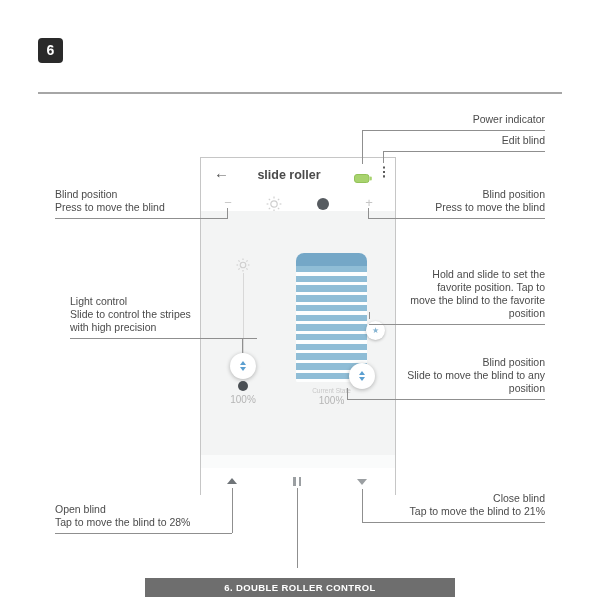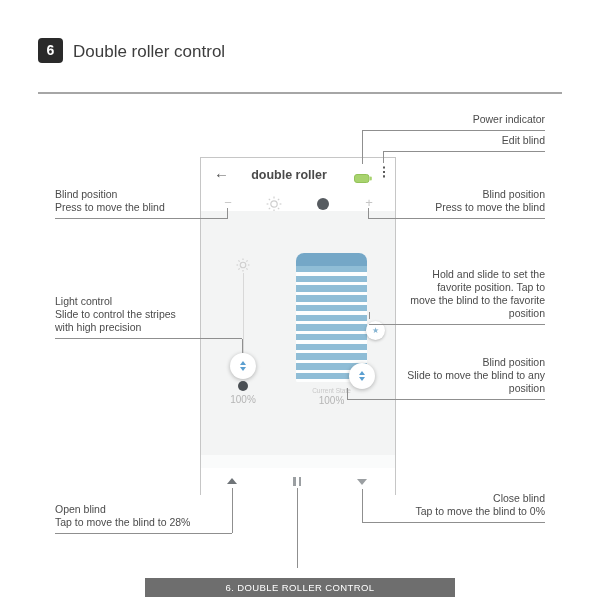--- a/index.html
+++ b/index.html
@@ -54,67 +54,66 @@
   .cs-val{position:absolute;left:95px;top:184px;width:71px;text-align:center;font-size:10px;color:#b5b5b5;}
   .btnbar{position:absolute;left:0;top:310px;width:194px;height:27px;background:#fff;}
   .b-open{position:absolute;left:26px;top:10px;width:0;height:0;border-left:5px solid transparent;
           border-right:5px solid transparent;border-bottom:6px solid #6f7478;}
   .b-stop{position:absolute;left:92px;top:9px;display:flex;gap:3px;}
   .b-stop i{display:block;width:2.5px;height:9px;background:#9b9fa2;}
   .b-close{position:absolute;left:156px;top:11px;width:0;height:0;border-left:5px solid transparent;
            border-right:5px solid transparent;border-top:6px solid #9b9fa2;}
   
   .footer{position:absolute;left:145px;top:578px;width:310px;height:19px;background:#6e6e6e;color:#fff;
-          font-size:9.5px;font-weight:normal;letter-spacing:.4px;text-align:center;line-height:19px;}
+          font-size:9.5px;font-weight:bold;letter-spacing:.4px;text-align:center;line-height:19px;}
 </style>
 </head>
 <body>
 
 <div class="page">
 
   <div class="sec-badge">6</div>
-  <div class="sec-title">Double roller control</div>
   <div class="rule"></div>
 
   <div class="ann r" style="right:55px;top:113px;width:183px;">Power indicator</div>
   <div class="ann r" style="right:55px;top:134px;width:162px;">Edit blind</div>
   <div class="ann r" style="right:55px;top:188px;width:177px;">Blind position
 Press to move the blind</div>
   <div class="ann r" style="right:55px;top:268px;width:176px;">Hold and slide to set the
 favorite position. Tap to
 move the blind to the favorite
 position</div>
   <div class="ann r" style="right:55px;top:356px;width:198px;">Blind position
 Slide to move the blind to any
 position</div>
   <div class="ann r" style="right:55px;top:492px;width:183px;">Close blind
-Tap to move the blind to 0%</div>
+Tap to move the blind to 21%</div>
 
   <div class="ann" style="left:55px;top:188px;width:172px;">Blind position
 Press to move the blind</div>
-  <div class="ann" style="left:55px;top:295px;width:187px;">Light control
+  <div class="ann" style="left:70px;top:295px;width:187px;">Light control
 Slide to control the stripes
 with high precision</div>
   <div class="ann" style="left:55px;top:503px;width:177px;">Open blind
 Tap to move the blind to 28%</div>
 
   <div class="tick" style="left:362px;top:130px;height:34px;"></div>
   <div class="tick" style="left:383px;top:151px;height:12px;"></div>
   <div class="tick" style="left:368px;top:208px;height:11px;"></div>
   <div class="tick" style="left:369px;top:312px;height:7px;"></div>
   <div class="tick" style="left:347px;top:388px;height:12px;"></div>
   <div class="tick" style="left:362px;top:489px;height:33px;"></div>
   <div class="tick" style="left:227px;top:208px;height:11px;"></div>
   <div class="tick" style="left:242px;top:339px;height:14px;"></div>
   <div class="tick" style="left:232px;top:488px;height:45px;"></div>
   <div class="tick" style="left:297px;top:488px;height:80px;"></div>
 
   <div class="card">
     <div class="back">←</div>
-    <div class="app-title">double roller</div>
+    <div class="app-title">slide roller</div>
     <div class="batt">
       <svg width="18" height="9" viewBox="0 0 18 9">
         <rect x="0.5" y="0.5" width="14.5" height="8" rx="2.5" fill="#a8d36e" stroke="#93c259" stroke-width="1"></rect>
         <rect x="15.8" y="2.5" width="2" height="4" rx="1" fill="#a8d36e"></rect>
       </svg>
     </div>
     <div class="kebab">⋮</div>
 
     <div class="ic-minus">−</div>
     <div class="ic-sun">

